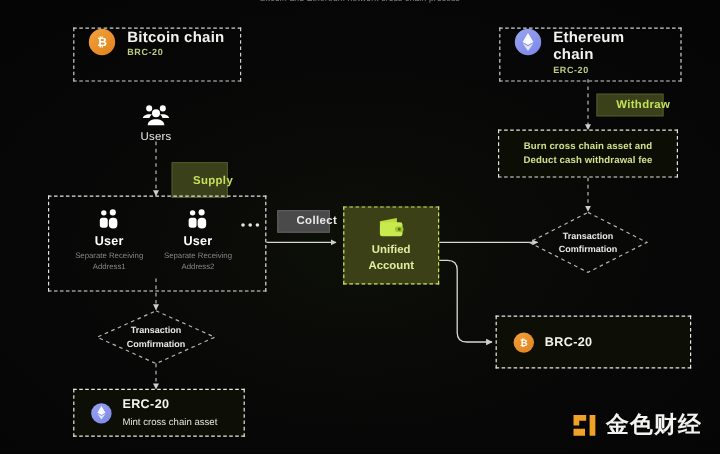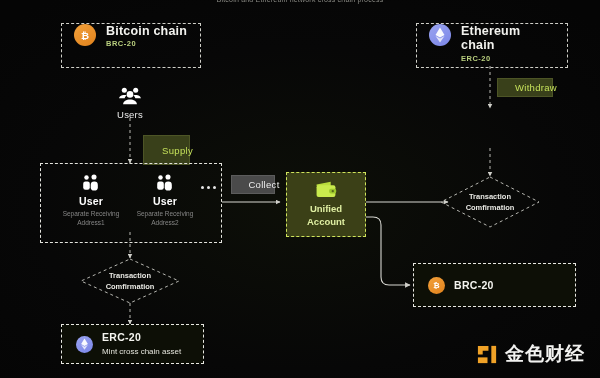--- a/index.html
+++ b/index.html
@@ -34,21 +34,21 @@
     display:flex;align-items:center;justify-content:center;
     font-size:13px;font-weight:700;color:#fff;flex:0 0 auto;
   }
   .coin-btc{background:linear-gradient(145deg,#f3a13b,#e0821c);}
   .coin-eth{background:linear-gradient(145deg,#9aa4f0,#7b86e8);}
   .coin svg{display:block;}
 
   
   .pill{
     display:flex;align-items:center;justify-content:center;
-    font-size:9.5px;font-weight:400;letter-spacing:.3px;padding-left:22px;
+    font-size:9.5px;font-weight:700;letter-spacing:.3px;padding-left:22px;
   }
   .pill-green{background:#39401a;color:#c4e05a;border:1px solid #4d5526;}
   .pill-grey{background:#4a4a4a;color:#ececec;border:1px solid #5c5c5c;}
 
   
   .dbox{border:1px dashed #e3e3dd;background:transparent;}
   .dbox-dark{border:1px dashed #e3e3dd;background:#0c0e06;}
   .note-line{color:#cfe08a;font-size:8px;text-align:center;line-height:1.55;font-weight:600;letter-spacing:.1px;}
 
   
@@ -211,20 +211,24 @@
       <rect x="2" y="6.5" width="24" height="15" rx="2.6" fill="#c9ea4d"></rect>
       <rect x="18" y="11" width="9" height="6" rx="2.4" fill="#9cc62c"></rect>
       <circle cx="22.6" cy="14" r="1.5" fill="#56691a"></circle>
     </svg>
     <span class="unified-label" style="white-space:pre-line;">Unified
 Account</span>
   </div>
 
   <div class="abs pill pill-green" style="left:497px;top:78px;width:56px;height:19px;">Withdraw</div>
 
+  <div class="abs dbox-dark" style="left:415px;top:108px;width:150px;height:40px;display:flex;flex-direction:column;align-items:center;justify-content:center;">
+    <span class="note-line">Burn cross chain asset and</span>
+    <span class="note-line">Deduct cash withdrawal fee</span>
+  </div>
 
   <div class="abs diamond-wrap" style="left:440px;top:176px;width:100px;height:52px;">
     <svg width="100" height="52" viewBox="0 0 100 52" aria-hidden="true">
       <polygon points="50,1 99,26 50,51 1,26" fill="none" stroke="#b6b6b0" stroke-width="1" stroke-dasharray="3 3"></polygon>
     </svg>
     <div class="diamond-text">
       <div>Transaction</div>
       <div>Comfirmation</div>
     </div>
   </div>

